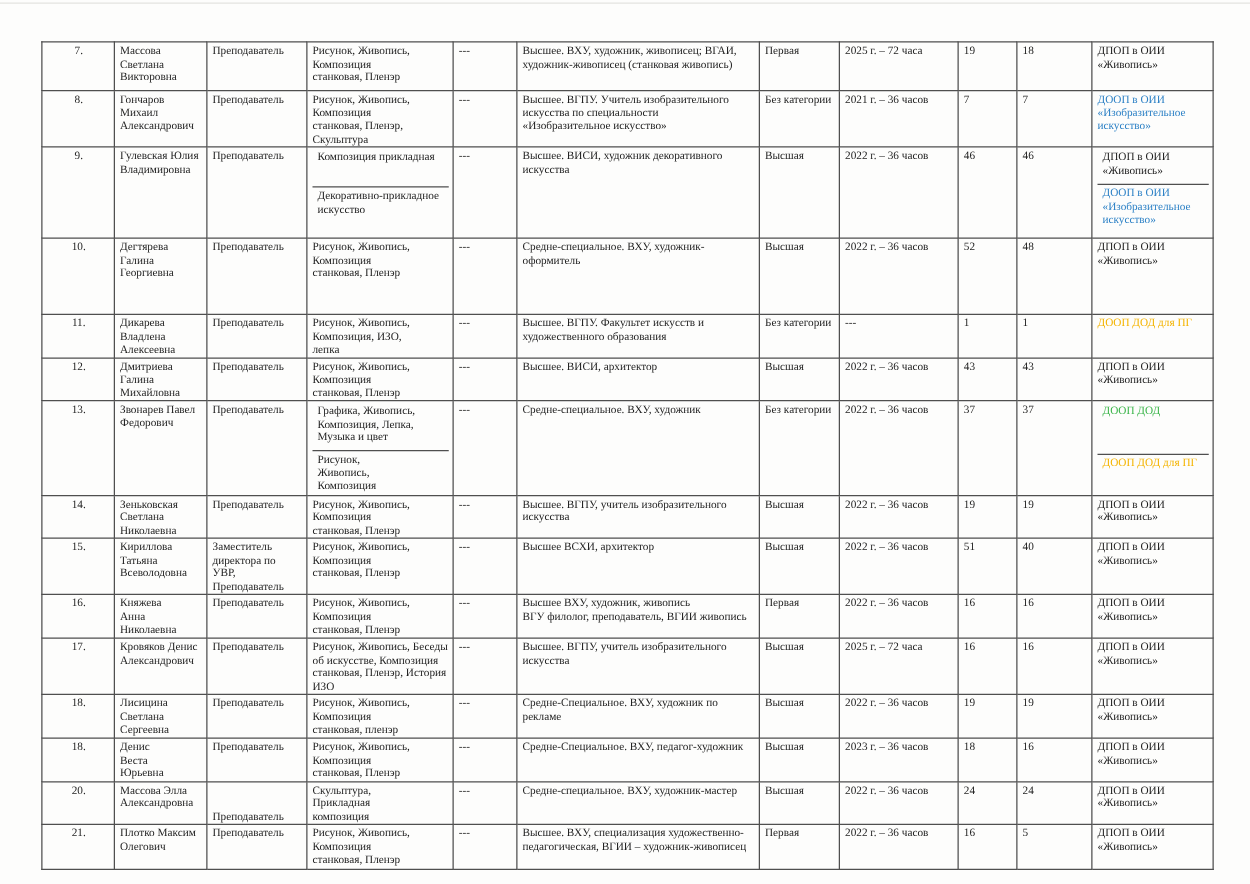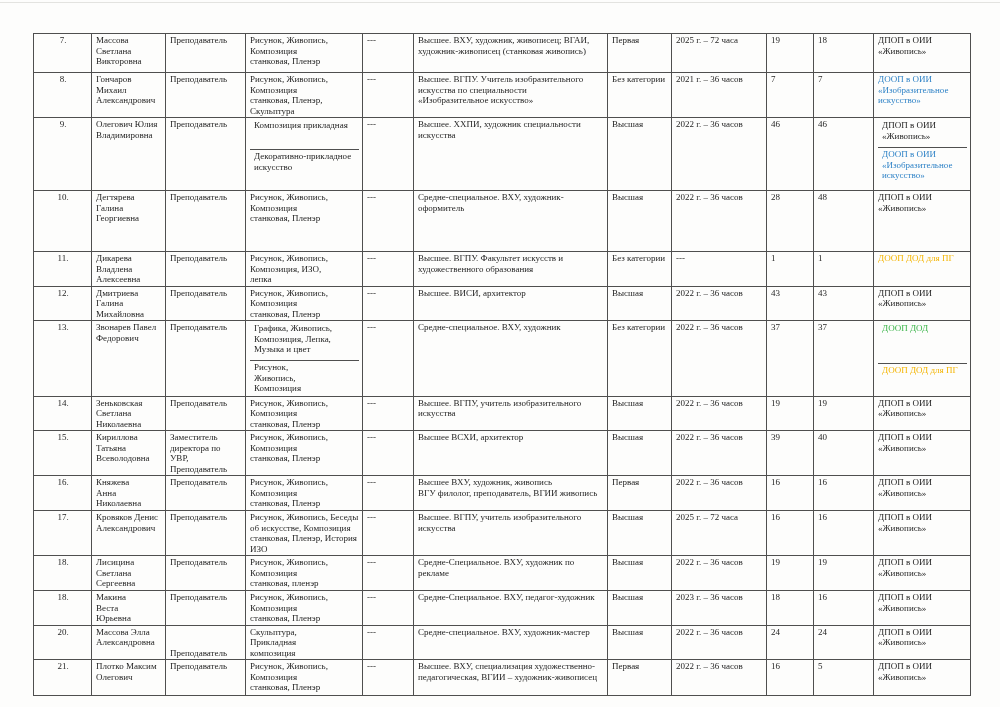--- a/index.html
+++ b/index.html
@@ -109,27 +109,27 @@
           <td class="col-category">Без категории</td>
           <td class="col-courses">2021 г. – 36 часов</td>
           <td class="col-exp">7</td>
           <td class="col-exp">7</td>
           <td class="col-programs" style="color: rgb(46, 130, 198);">ДООП в ОИИ
 «Изобразительное
 искусство»</td>
         </tr>
         <tr class="row-9">
           <td class="col-num">9.</td>
-          <td class="col-name">Олегович Юлия
+          <td class="col-name">Гулевская Юлия
 Владимировна</td>
           <td class="col-position">Преподаватель</td>
           <td class="col-subjects col-parts"><div class="part">Композиция прикладная</div><div class="part">Декоративно-прикладное
 искусство</div></td>
           <td class="col-dash">---</td>
-          <td class="col-education">Высшее. ХХПИ, художник специальности
+          <td class="col-education">Высшее. ВИСИ, художник декоративного
 искусства</td>
           <td class="col-category">Высшая</td>
           <td class="col-courses">2022 г. – 36 часов</td>
           <td class="col-exp">46</td>
           <td class="col-exp">46</td>
           <td class="col-programs col-parts"><div class="part" style="color: rgb(31, 31, 31);">ДПОП в ОИИ
 «Живопись»</div><div class="part" style="color: rgb(46, 130, 198);">ДООП в ОИИ
 «Изобразительное
 искусство»</div></td>
         </tr>
@@ -139,21 +139,21 @@
 Галина
 Георгиевна</td>
           <td class="col-position">Преподаватель</td>
           <td class="col-subjects">Рисунок, Живопись,
 Композиция
 станковая,  Пленэр</td>
           <td class="col-dash">---</td>
           <td class="col-education">Средне-специальное.  ВХУ,  художник-оформитель</td>
           <td class="col-category">Высшая</td>
           <td class="col-courses">2022 г. – 36 часов</td>
-          <td class="col-exp">28</td>
+          <td class="col-exp">52</td>
           <td class="col-exp">48</td>
           <td class="col-programs" style="color: rgb(31, 31, 31);">ДПОП в ОИИ
 «Живопись»</td>
         </tr>
         <tr class="row-11">
           <td class="col-num">11.</td>
           <td class="col-name">Дикарева
 Владлена
 Алексеевна</td>
           <td class="col-position">Преподаватель</td>
@@ -233,21 +233,21 @@
 директора по
 УВР,
 Преподаватель</td>
           <td class="col-subjects">Рисунок, Живопись,
 Композиция
 станковая,  Пленэр</td>
           <td class="col-dash">---</td>
           <td class="col-education">Высшее ВСХИ, архитектор</td>
           <td class="col-category">Высшая</td>
           <td class="col-courses">2022 г. – 36 часов</td>
-          <td class="col-exp">39</td>
+          <td class="col-exp">51</td>
           <td class="col-exp">40</td>
           <td class="col-programs" style="color: rgb(31, 31, 31);">ДПОП в ОИИ
 «Живопись»</td>
         </tr>
         <tr class="row-16">
           <td class="col-num">16.</td>
           <td class="col-name">Княжева
 Анна
 Николаевна</td>
           <td class="col-position">Преподаватель</td>
@@ -296,21 +296,21 @@
           <td class="col-education">Средне-Специальное. ВХУ, художник по рекламе</td>
           <td class="col-category">Высшая</td>
           <td class="col-courses">2022 г. – 36 часов</td>
           <td class="col-exp">19</td>
           <td class="col-exp">19</td>
           <td class="col-programs" style="color: rgb(31, 31, 31);">ДПОП в ОИИ
 «Живопись»</td>
         </tr>
         <tr class="row-19">
           <td class="col-num">18.</td>
-          <td class="col-name">Макина
+          <td class="col-name">Денис
 Веста
 Юрьевна</td>
           <td class="col-position">Преподаватель</td>
           <td class="col-subjects">Рисунок, Живопись,
 Композиция
 станковая,  Пленэр</td>
           <td class="col-dash">---</td>
           <td class="col-education">Средне-Специальное.  ВХУ,  педагог-художник</td>
           <td class="col-category">Высшая</td>
           <td class="col-courses">2023 г. – 36 часов</td>

